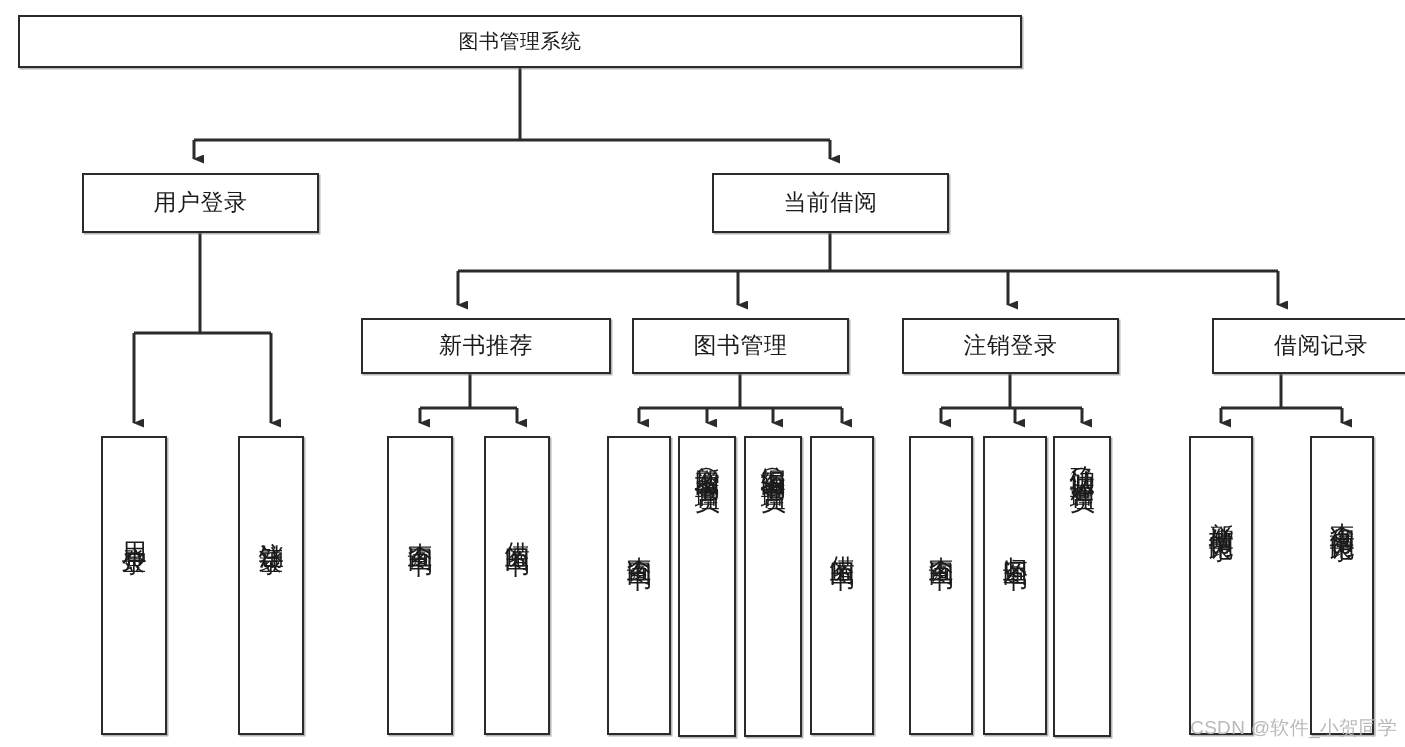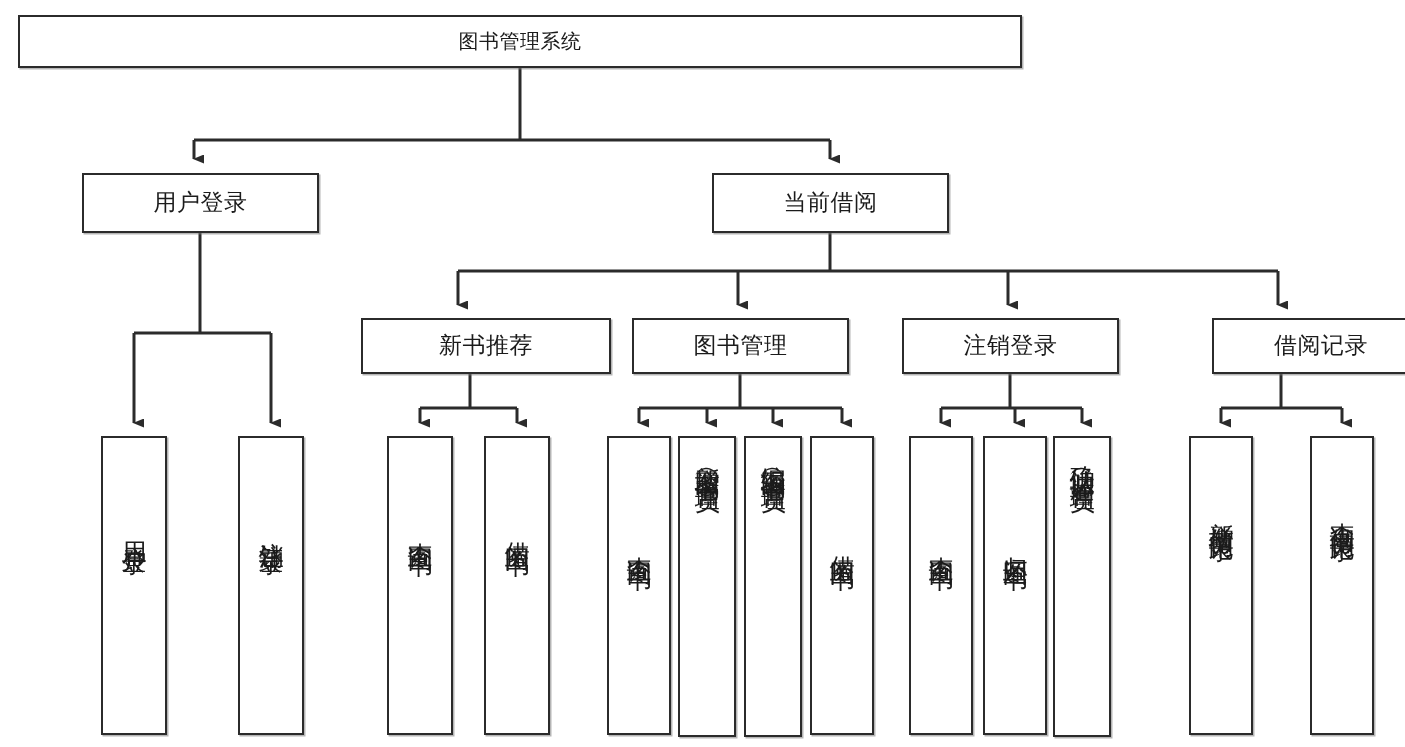--- a/index.html
+++ b/index.html
@@ -191,13 +191,14 @@
         <span class="lbl">确认归还（管理员）</span>
       </div>
       <div class="node vert mid3" style="left: 1189px; top: 436px; width: 64px; height: 299px;">
         <span class="lbl">新增借阅记录</span>
       </div>
       <div class="node vert mid3" style="left: 1310px; top: 436px; width: 64px; height: 299px;">
         <span class="lbl">查询借阅记录</span>
       </div>
     </div>
 
+  <div id="watermark">CSDN @软件_小贺同学</div>
 </div>
 
 </body></html>

